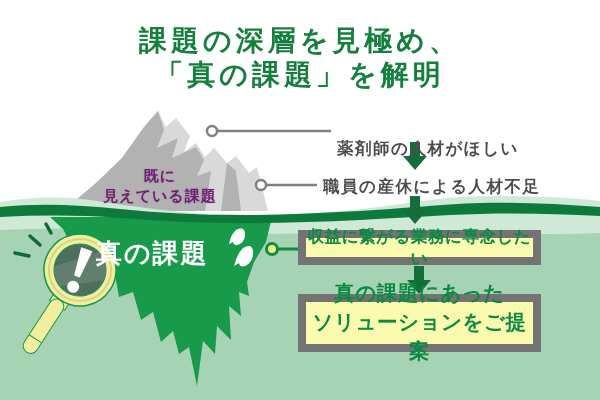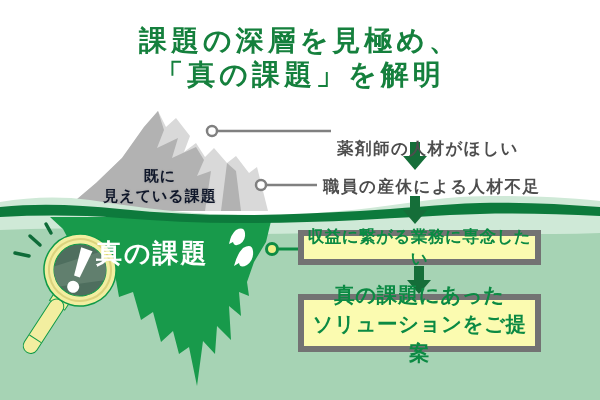--- a/index.html
+++ b/index.html
@@ -10,37 +10,37 @@
     -webkit-font-smoothing:antialiased;
   }
   .scene{position:absolute;left:0;top:0;width:600px;height:400px;}
   .abs{position:absolute;}
   .title{
     left:0;top:24px;width:600px;text-align:center;
     color:#15803d;font-size:28px;font-weight:bold;line-height:34px;letter-spacing:4px;
   }
   .above-label{
     left:80px;top:166px;width:160px;text-align:center;
-    color:#0f172a;font-size:15px;font-weight:bold;line-height:20px;letter-spacing:1px;
+    color:#701a75;font-size:15px;font-weight:bold;line-height:20px;letter-spacing:1px;
     text-shadow:0 0 2px rgba(120,120,120,.35);
     font-family:Liberation Serif, serif;
   }
   .below-label{
     left:96px;top:236px;width:140px;
     color:#ffffff;font-size:26px;font-weight:bold;letter-spacing:2px;
   }
   .callout-text{
     color:#4d4d4d;font-size:16.5px;font-weight:bold;letter-spacing:1.5px;white-space:nowrap;
   }
   .callout-1{left:337px;top:138px;}
   .callout-2{left:323px;top:176px;font-family:Liberation Mono, monospace;}
   .ybox{
-    box-sizing:border-box;background:#fbfbb0;border:6px solid #737373;
+    box-sizing:border-box;background:#fbfbb0;border:8px solid #737373;
     display:flex;align-items:center;justify-content:center;text-align:center;
-    color:#0b8a43;font-weight:bold;
+    color:#0b8a43;font-weight:bold;font-family:Liberation Mono, monospace;
   }
   .ybox-1{left:298px;top:230px;width:243px;height:35px;font-size:16.5px;letter-spacing:0.5px;}
   .ybox-2{left:298px;top:294px;width:243px;height:58px;font-size:20.5px;line-height:29px;letter-spacing:0.5px;}
 </style>
 </head>
 <body>
 
 <div class="stage">
 
   <svg class="scene" viewBox="0 0 600 400" aria-hidden="true">

